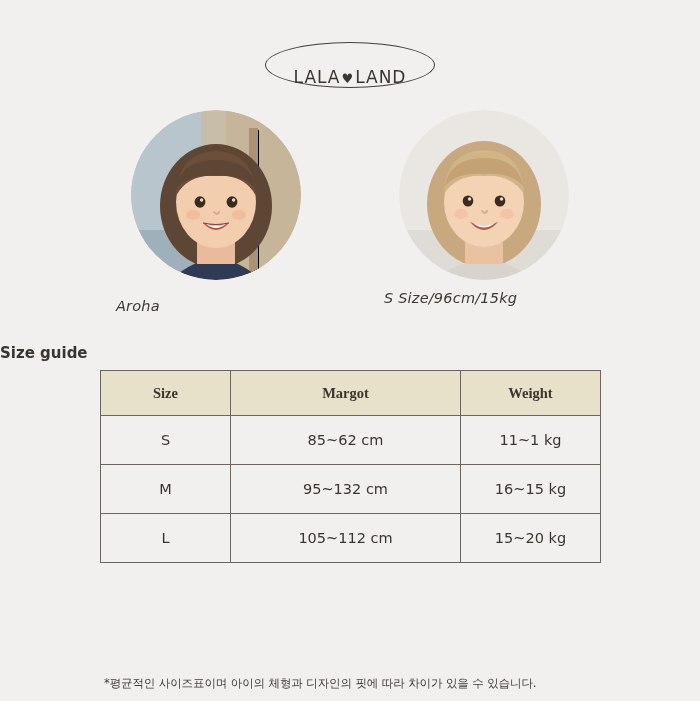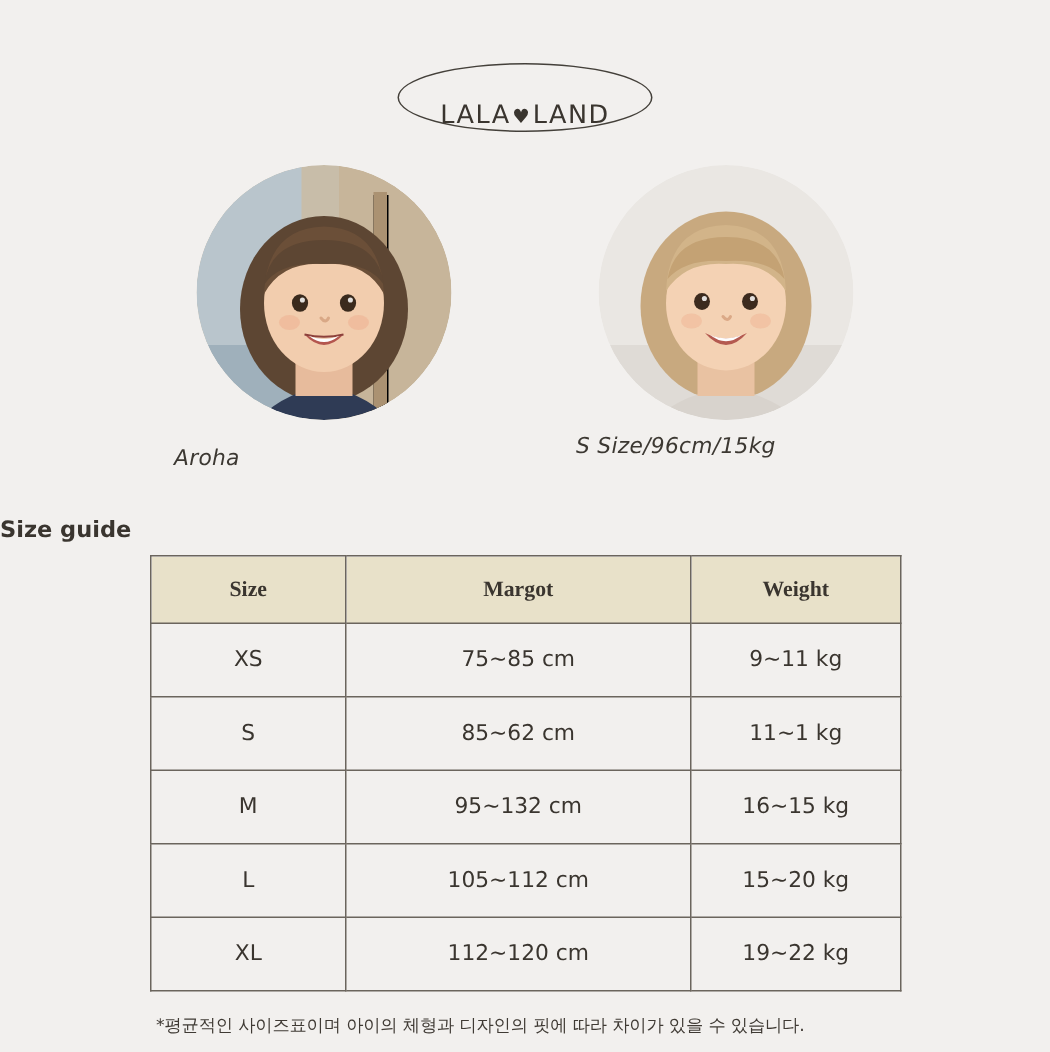--- a/index.html
+++ b/index.html
@@ -249,41 +249,31 @@
       </colgroup>
     <thead>
       <tr>
         <th>Size</th>
         <th>Margot</th>
         <th>Weight</th>
       </tr>
     </thead>
     <tbody>
       <tr>
-        <td>XS</td>
-        <td>75~85 cm</td>
-        <td>9~11 kg</td>
-      </tr>
-      <tr>
         <td>S</td>
         <td>85~62 cm</td>
         <td>11~1 kg</td>
       </tr>
       <tr>
         <td>M</td>
         <td>95~132 cm</td>
         <td>16~15 kg</td>
       </tr>
       <tr>
         <td>L</td>
         <td>105~112 cm</td>
         <td>15~20 kg</td>
       </tr>
-      <tr>
-        <td>XL</td>
-        <td>112~120 cm</td>
-        <td>19~22 kg</td>
-      </tr>
     </tbody>
   </table>
 </div>
 
 <div class="note">*평균적인 사이즈표이며 아이의 체형과 디자인의 핏에 따라 차이가 있을 수 있습니다.</div>
 
 </body></html>

